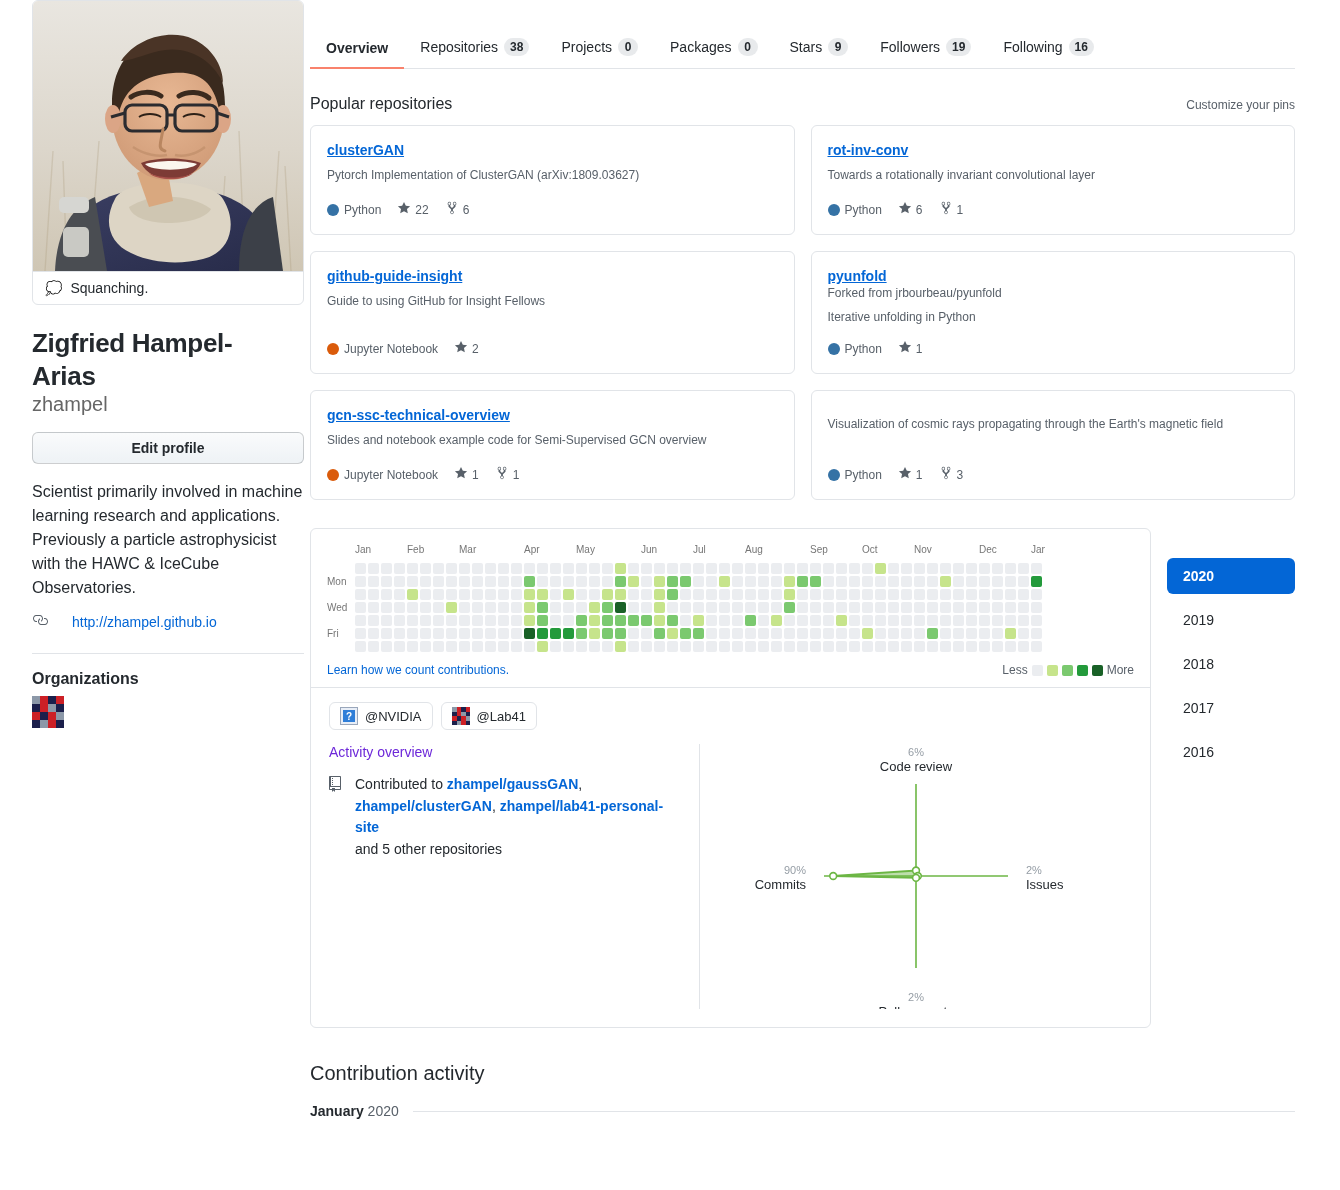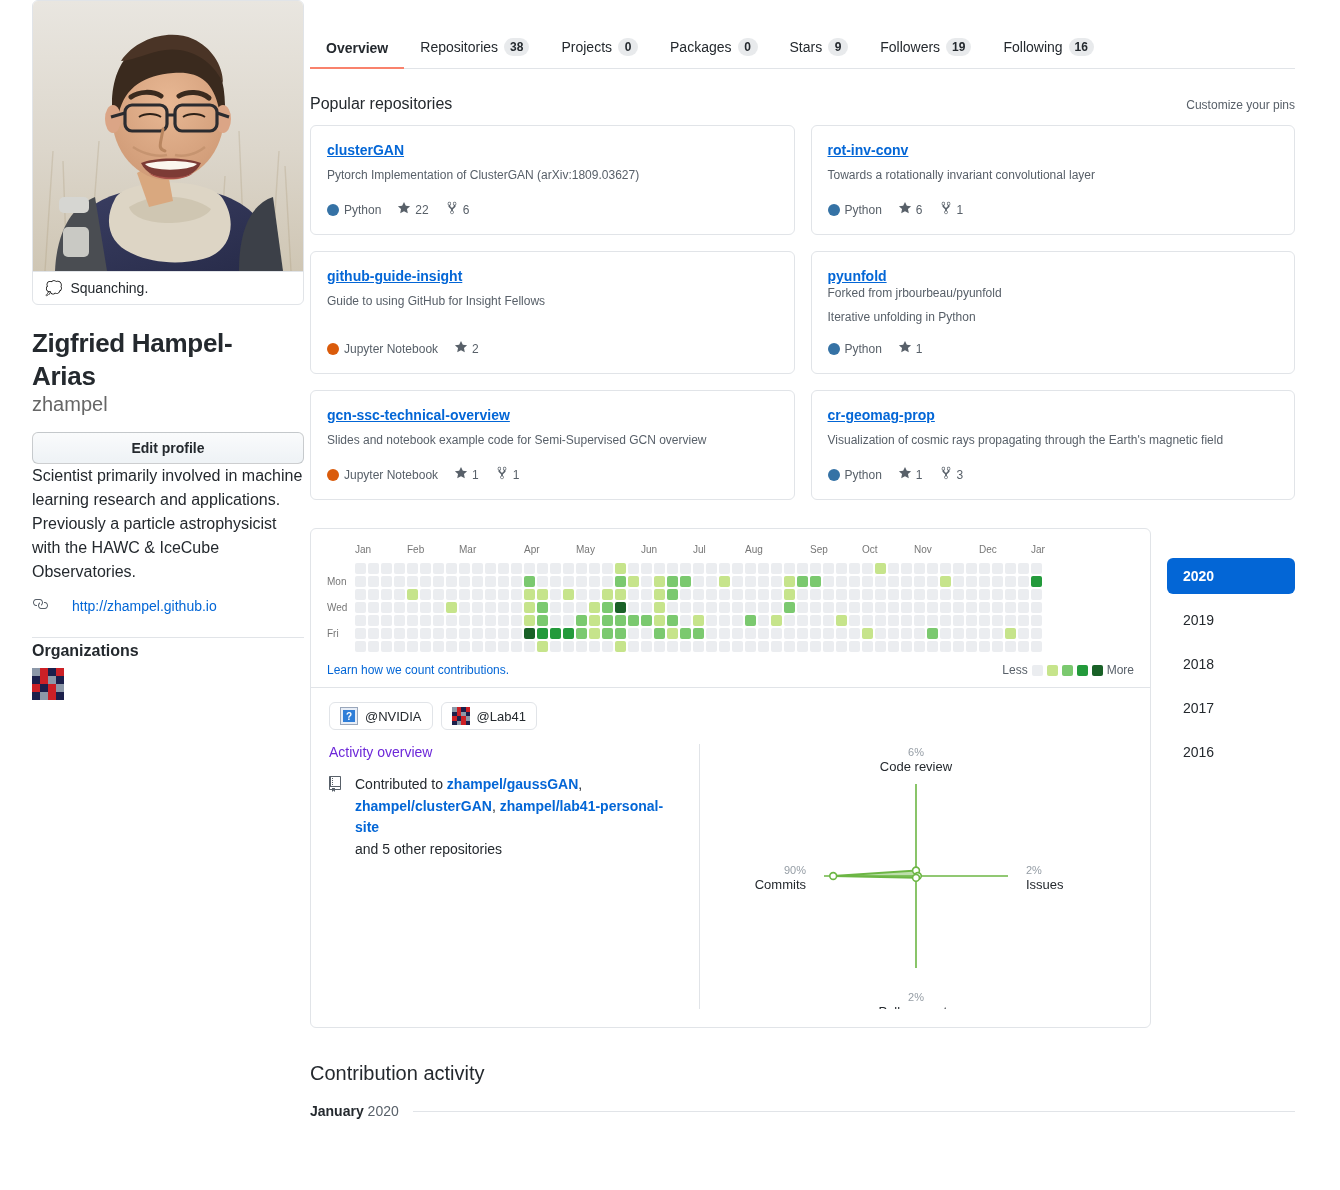--- a/index.html
+++ b/index.html
@@ -28,26 +28,26 @@
   .status-emoji { font-size: 14px; line-height: 1; color: #959da5; }
 
   .fullname { font-size: 26px; font-weight: bold; line-height: 1.25; margin-top: 22px; letter-spacing: -0.3px; }
   .username { font-size: 20px; font-weight: 300; color: #666; line-height: 24px; margin-bottom: 16px; }
 
   .edit-btn {
     display: block; width: 272px; text-align: center;
     padding: 7px 0; font-size: 14px; font-weight: bold;
     color: #24292e; background: linear-gradient(-180deg,#fafbfc,#eff3f6 90%);
     border: 1px solid rgba(27,31,35,.2); border-radius: 6px;
-    cursor: pointer; 
+    cursor: pointer; margin-bottom: 16px;
   }
   .bio { font-size: 16px; line-height: 1.5; color: #24292e; width: 272px; }
   .link-row { display: flex; align-items: center; gap: 24px; margin-top: 12px; font-size: 14px; }
   .link-row a { color: #0366d6; text-decoration: none; }
-  .orgs-title { font-size: 16px; font-weight: bold; margin-top: 22px; padding-top: 4px; border-top: 1px solid #e1e4e8; width: 272px; }
+  .orgs-title { font-size: 16px; font-weight: bold; margin-top: 22px; padding-top: 16px; border-top: 1px solid #e1e4e8; width: 272px; }
   .org-avatars { margin-top: 8px; display: flex; gap: 6px; }
   .org-avatar { width: 32px; height: 32px; display: block; cursor: pointer; }
 
   
   .main { flex: 1; padding: 0 45px 0 0; }
   .tabs { display: flex; align-items: flex-end; gap: 0; border-bottom: 1px solid #e1e4e8; padding-top: 30px; }
   .tab {
     display: flex; align-items: center; gap: 6px;
     padding: 8px 16px 12px; font-size: 14px; color: #24292e;
     cursor: pointer; position: relative; white-space: nowrap;
@@ -371,21 +371,20 @@
             </span>
             <span class="meta-item">
               <span><svg width="14" height="14" viewBox="0 0 10 16" fill="#586069">
                   <path d="M8 1a1.993 1.993 0 0 0-1 3.72V6L5 8 3 6V4.72A1.993 1.993 0 0 0 2 1a1.993 1.993 0 0 0-1 3.72V6.5l3 3v1.78A1.993 1.993 0 0 0 5 15a1.993 1.993 0 0 0 1-3.72V9.5l3-3V4.72A1.993 1.993 0 0 0 8 1zM2 4.2C1.34 4.2.8 3.65.8 3c0-.65.55-1.2 1.2-1.2.65 0 1.2.55 1.2 1.2 0 .65-.55 1.2-1.2 1.2zm3 10c-.66 0-1.2-.55-1.2-1.2 0-.65.55-1.2 1.2-1.2.65 0 1.2.55 1.2 1.2 0 .65-.55 1.2-1.2 1.2zm3-10c-.66 0-1.2-.55-1.2-1.2 0-.65.55-1.2 1.2-1.2.65 0 1.2.55 1.2 1.2 0 .65-.55 1.2-1.2 1.2z"></path>
                 </svg></span>
               <span>1</span>
             </span>
           </div>
         </div>
         <div class="pin">
-          <a href="#" class="pin-name">cr-geomag-prop</a>
           <div class="pin-desc">Visualization of cosmic rays propagating through the Earth's magnetic field</div>
           <div class="pin-meta">
             <span class="lang">
               <span class="lang-dot" style="background:#3572A5"></span>
               <span>Python</span>
             </span>
             <span class="meta-item">
               <span><svg width="14" height="14" viewBox="0 0 14 16" fill="#586069">
                   <path d="M14 6l-4.9-.64L7 1 4.9 5.36 0 6l3.6 3.26L2.67 14 7 11.67 11.33 14l-.93-4.74z"></path>
                 </svg></span>

